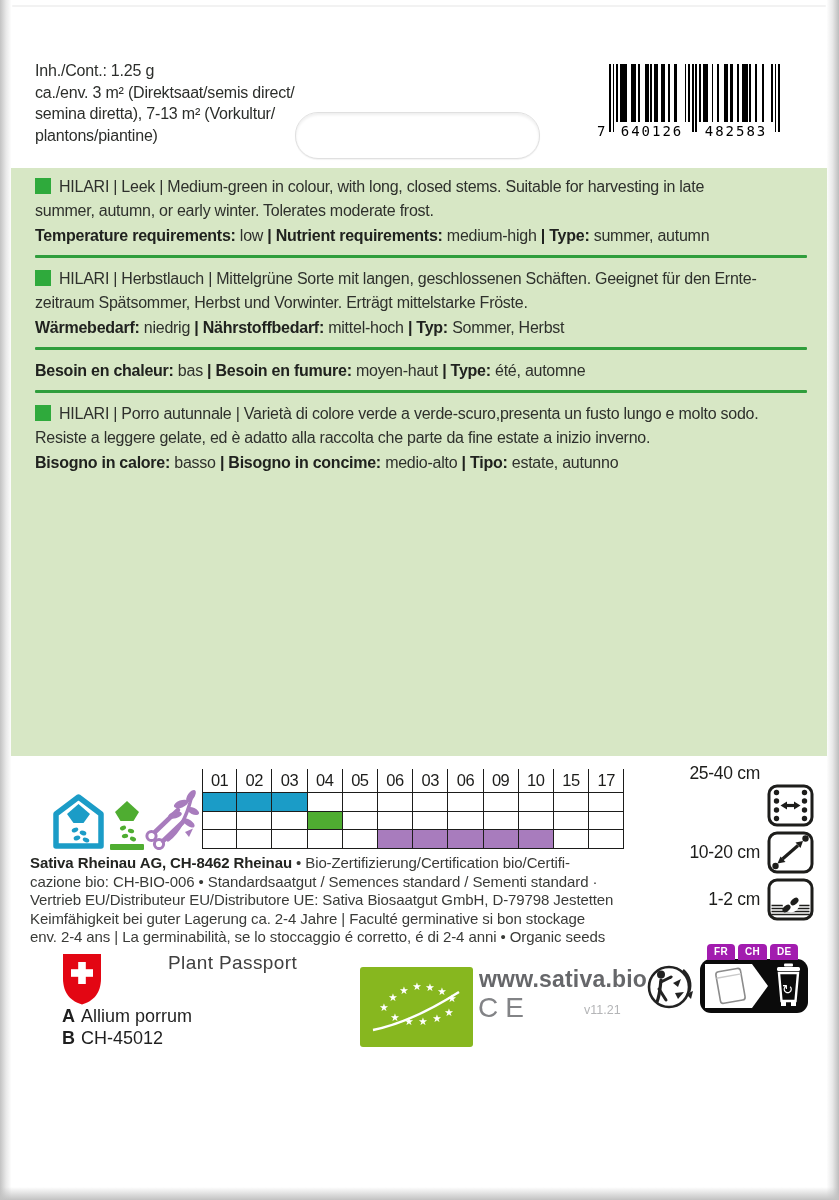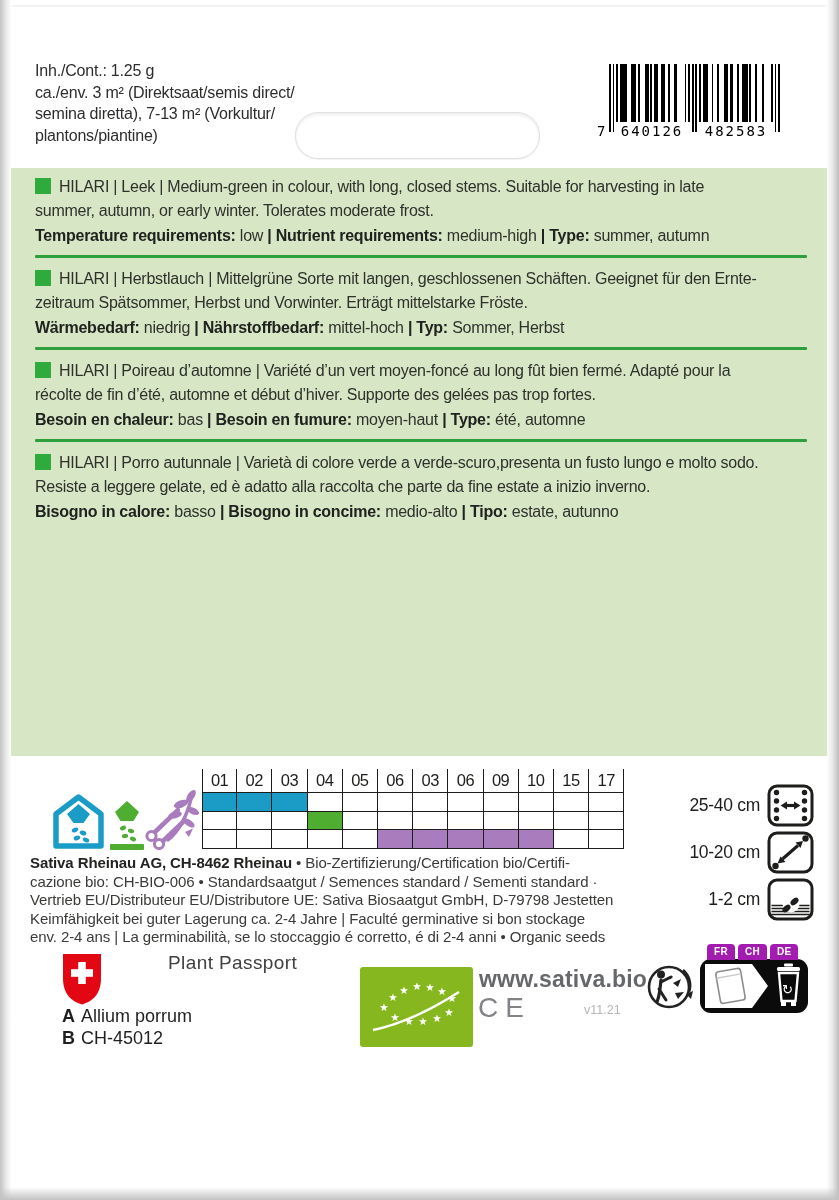--- a/index.html
+++ b/index.html
@@ -45,21 +45,21 @@
   #cal-head{display:grid;grid-template-columns:repeat(12,35.2px);}
   .cal-h{height:23px;font-size:16.5px;color:#1d1d1b;text-align:center;line-height:22px;border-right:1.2px solid #1d1d1b;letter-spacing:-0.5px;}
   .cal-h.first{border-left:1.2px solid #1d1d1b;}
   #cal-body{display:grid;grid-template-columns:repeat(12,35.2px);grid-auto-rows:18.6px;border-top:1.6px solid #1d1d1b;}
   .cal-c{border-right:1.2px solid #1d1d1b;border-bottom:1.2px solid #1d1d1b;}
   .cal-c.first{border-left:1.2px solid #1d1d1b;}
 
   
   .sp-label{left:648px;width:112px;text-align:right;font-size:17.5px;color:#1d1d1b;line-height:42px;letter-spacing:-0.3px;}
   .sp-icon{left:767px;width:47px;height:43px;}
-  #sp-label-0{top:784px;} #sp-icon-0{top:784px;}
+  #sp-label-0{top:752px;} #sp-icon-0{top:784px;}
   #sp-label-1{top:831px;} #sp-icon-1{top:831px;}
   #sp-label-2{top:878px;} #sp-icon-2{top:878px;}
 
   
   #legal{left:30px;top:854px;width:648px;font-size:15px;line-height:18.6px;color:#3a3b38;letter-spacing:-0.1px;}
   #legal b{color:#232421;}
 
   
   #shield{left:60px;top:951px;}
   #pp-title{left:168px;top:952px;font-size:19px;color:#404040;letter-spacing:0.4px;}
@@ -133,21 +133,20 @@
       <p class="desc"><span class="swatch" style="background: rgb(47, 170, 60);"></span>HILARI | Leek | Medium-green in colour, with long, closed stems. Suitable for harvesting in late<br>summer, autumn, or early winter. Tolerates moderate frost.</p>
       <p class="spec"><b>Temperature requirements:</b> low<b> | </b><b>Nutrient requirements:</b> medium-high<b> | </b><b>Type:</b> summer, autumn</p>
     </div>
     <div class="divider"></div>
     <div class="block">
       <p class="desc"><span class="swatch" style="background: rgb(47, 170, 60);"></span>HILARI | Herbstlauch | Mittelgrüne Sorte mit langen, geschlossenen Schäften. Geeignet für den Ernte-<br>zeitraum Spätsommer, Herbst und Vorwinter. Erträgt mittelstarke Fröste.</p>
       <p class="spec"><b>Wärmebedarf:</b> niedrig<b> | </b><b>Nährstoffbedarf:</b> mittel-hoch<b> | </b><b>Typ:</b> Sommer, Herbst</p>
     </div>
     <div class="divider"></div>
     <div class="block">
-      <p class="desc"><span class="swatch" style="background: rgb(47, 170, 60);"></span>HILARI | Poireau d’automne | Variété d’un vert moyen-foncé au long fût bien fermé. Adapté pour la<br>récolte de fin d’été, automne et début d’hiver. Supporte des gelées pas trop fortes.</p>
       <p class="spec"><b>Besoin en chaleur:</b> bas<b> | </b><b>Besoin en fumure:</b> moyen-haut<b> | </b><b>Type:</b> été, automne</p>
     </div>
     <div class="divider"></div>
     <div class="block">
       <p class="desc"><span class="swatch" style="background: rgb(47, 170, 60);"></span>HILARI | Porro autunnale | Varietà di colore verde a verde-scuro,presenta un fusto lungo e molto sodo.<br>Resiste a leggere gelate, ed è adatto alla raccolta che parte da fine estate a inizio inverno.</p>
       <p class="spec"><b>Bisogno in calore:</b> basso<b> | </b><b>Bisogno in concime:</b> medio-alto<b> | </b><b>Tipo:</b> estate, autunno</p>
     </div>
   </div>
 
 <svg class="abs" style="left:52px;top:793px" width="53" height="57" viewBox="0 0 53 57">

